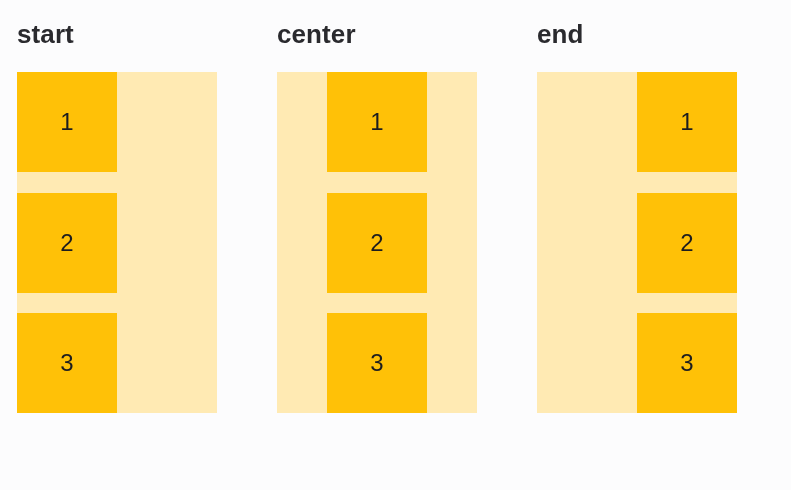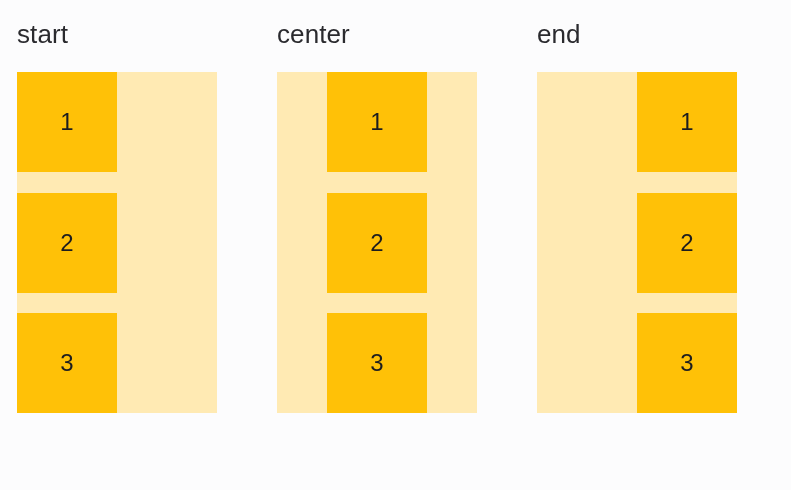--- a/index.html
+++ b/index.html
@@ -34,21 +34,21 @@
   .demo-column.col-center { left: 277px; }
   .demo-column.col-end    { left: 537px; }
 
   .column-label {
     position: absolute;
     left: 0;
     top: 14px;
     height: 40px;
     line-height: 40px;
     font-size: 26px;
-    font-weight: 400;
+    font-weight: 700;
     color: #2a2a2e;
     white-space: nowrap;
     letter-spacing: 0.1px;
   }
 
   .flex-container {
     position: absolute;
     left: 0;
     top: 72px;
     width: 200px;

